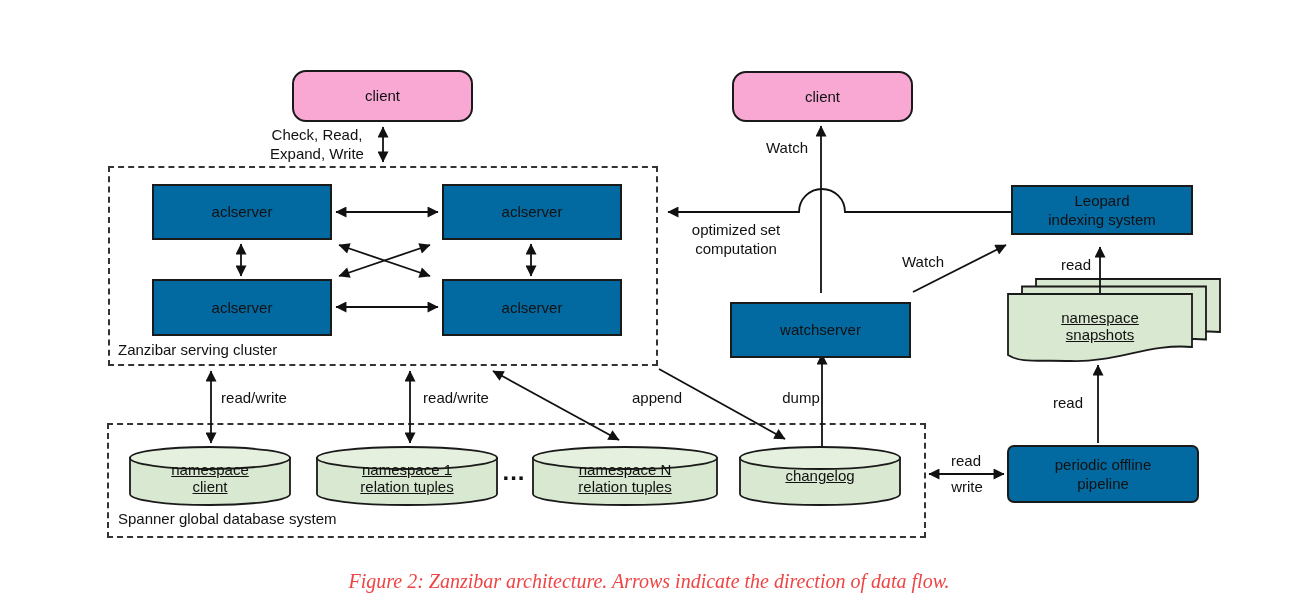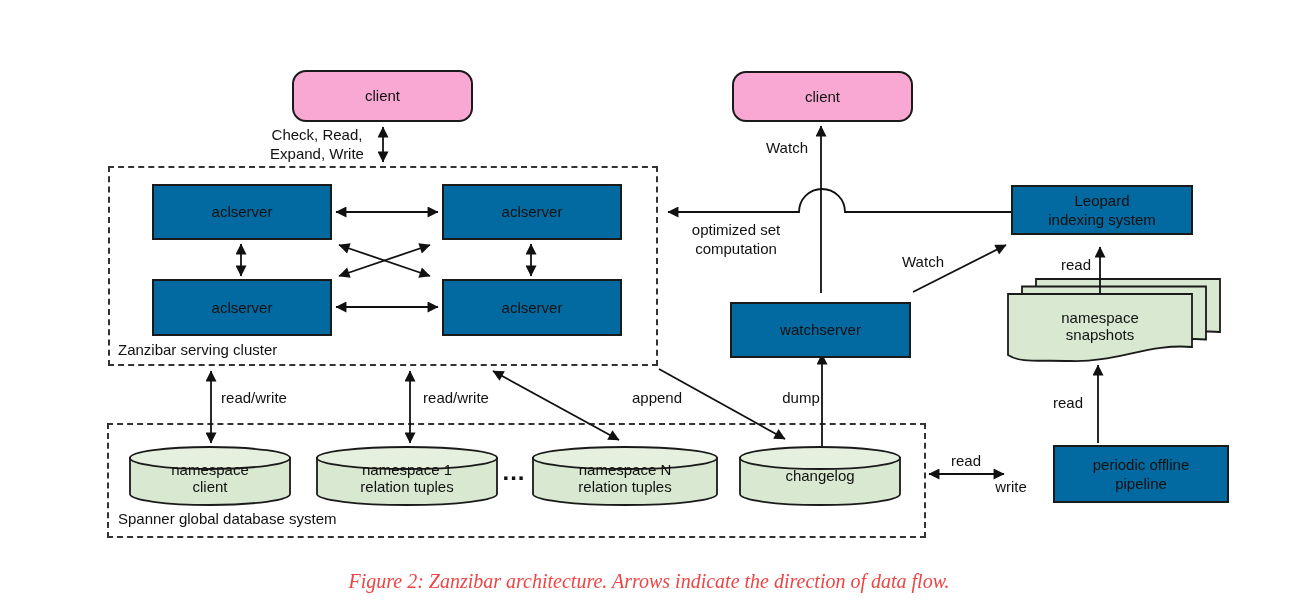--- a/index.html
+++ b/index.html
@@ -22,21 +22,21 @@
   .lbl{
     position:absolute;font-size:15px;line-height:1.25;text-align:center;
     transform:translateX(-50%);white-space:nowrap;z-index:3;
   }
   .lbl span{display:block;}
   .lbl-left{transform:none;text-align:left;}
   .cyl-lbl{
     position:absolute;font-size:15px;line-height:1.1;text-align:center;
     transform:translateX(-50%);white-space:nowrap;z-index:3;
   }
-  .cyl-lbl span{display:block;}
+  .cyl-lbl span{display:block;text-decoration:underline;}
   #ellipsis-dots{
     position:absolute;font-size:24px;font-weight:bold;letter-spacing:1px;z-index:3;
     transform:translateX(-50%);
   }
   #caption{
     position:absolute;left:0;right:0;top:570px;text-align:center;
     font-family:"Liberation Serif",serif;font-style:italic;font-size:20px;color:#ef4444;z-index:3;
   }
 </style>
 </head>
@@ -121,21 +121,21 @@
 
   <div class="node yellow" style="left:730px;top:294px;width:181px;height:56px;margin-top:8px;">
     <span>watchserver</span>
   </div>
 
   <div class="node yellow" style="left:1011px;top:185px;width:182px;height:50px;">
     <span>Leopard</span>
     <span>indexing system</span>
   </div>
 
-  <div class="node yellow" style="left:1053px;top:445px;width:176px;height:58px;">
+  <div class="node yellow" style="left:1007px;top:445px;width:192px;height:58px;border-radius:7px;">
     <span>periodic offline</span>
     <span>pipeline</span>
   </div>
 
   <div class="lbl lbl-left" style="left:118px;top:341px;">Zanzibar serving cluster</div>
   <div class="lbl lbl-left" style="left:118px;top:510px;">Spanner global database system</div>
 
   <div class="cyl-lbl" style="left:210px;top:462px;">
     <span>namespace</span>
     <span>client</span>
@@ -168,17 +168,17 @@
     <span>computation</span>
   </div>
   <div class="lbl" style="left:923px;top:253px;">Watch</div>
   <div class="lbl" style="left:1076px;top:256px;">read</div>
   <div class="lbl" style="left:254px;top:389px;">read/write</div>
   <div class="lbl" style="left:456px;top:389px;">read/write</div>
   <div class="lbl" style="left:657px;top:389px;">append</div>
   <div class="lbl" style="left:801px;top:389px;">dump</div>
   <div class="lbl" style="left:1068px;top:394px;">read</div>
   <div class="lbl" style="left:966px;top:452px;">read</div>
-  <div class="lbl" style="left:967px;top:478px;margin-left:44px;">write</div>
+  <div class="lbl" style="left:967px;top:478px;">write</div>
 
   <div id="caption">Figure 2: Zanzibar architecture. Arrows indicate the direction of data flow.</div>
 
 </div>
 
 </body></html>

